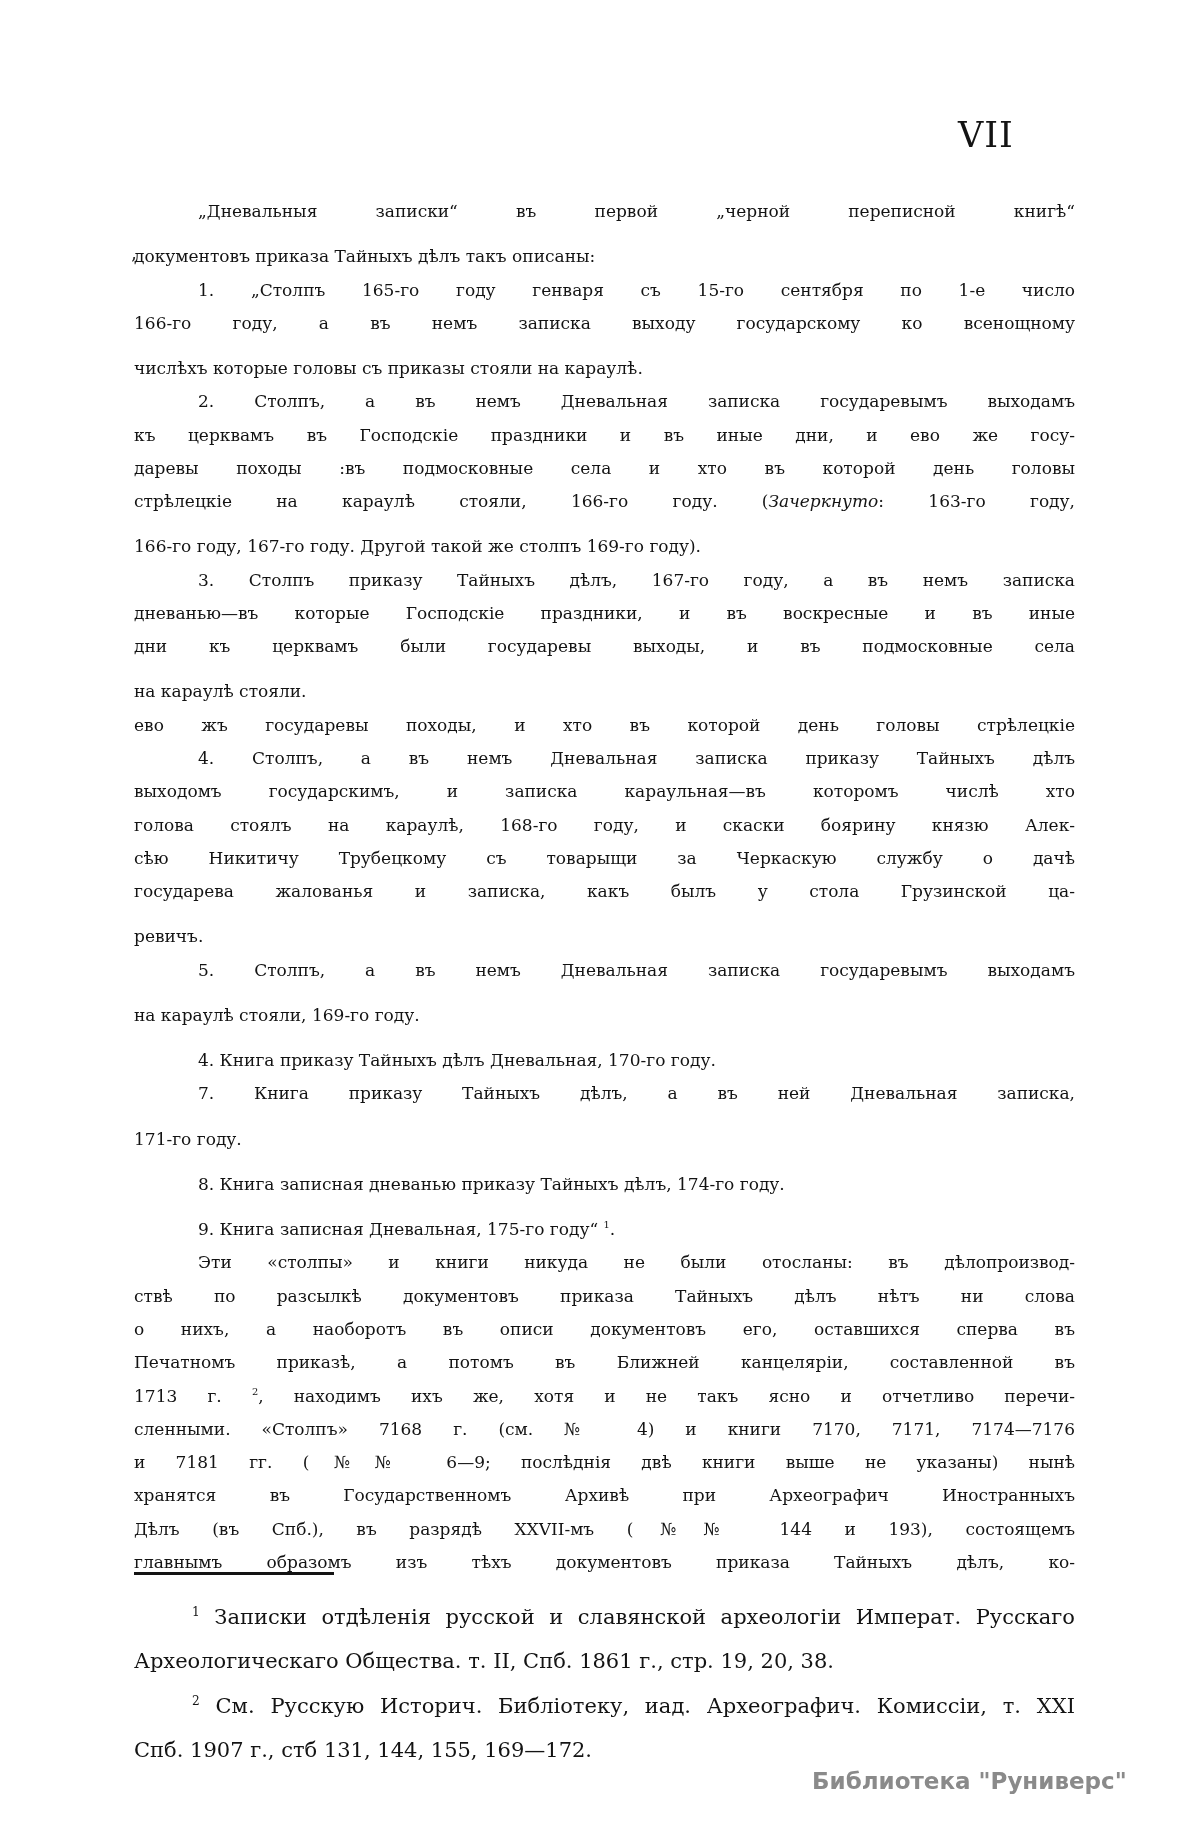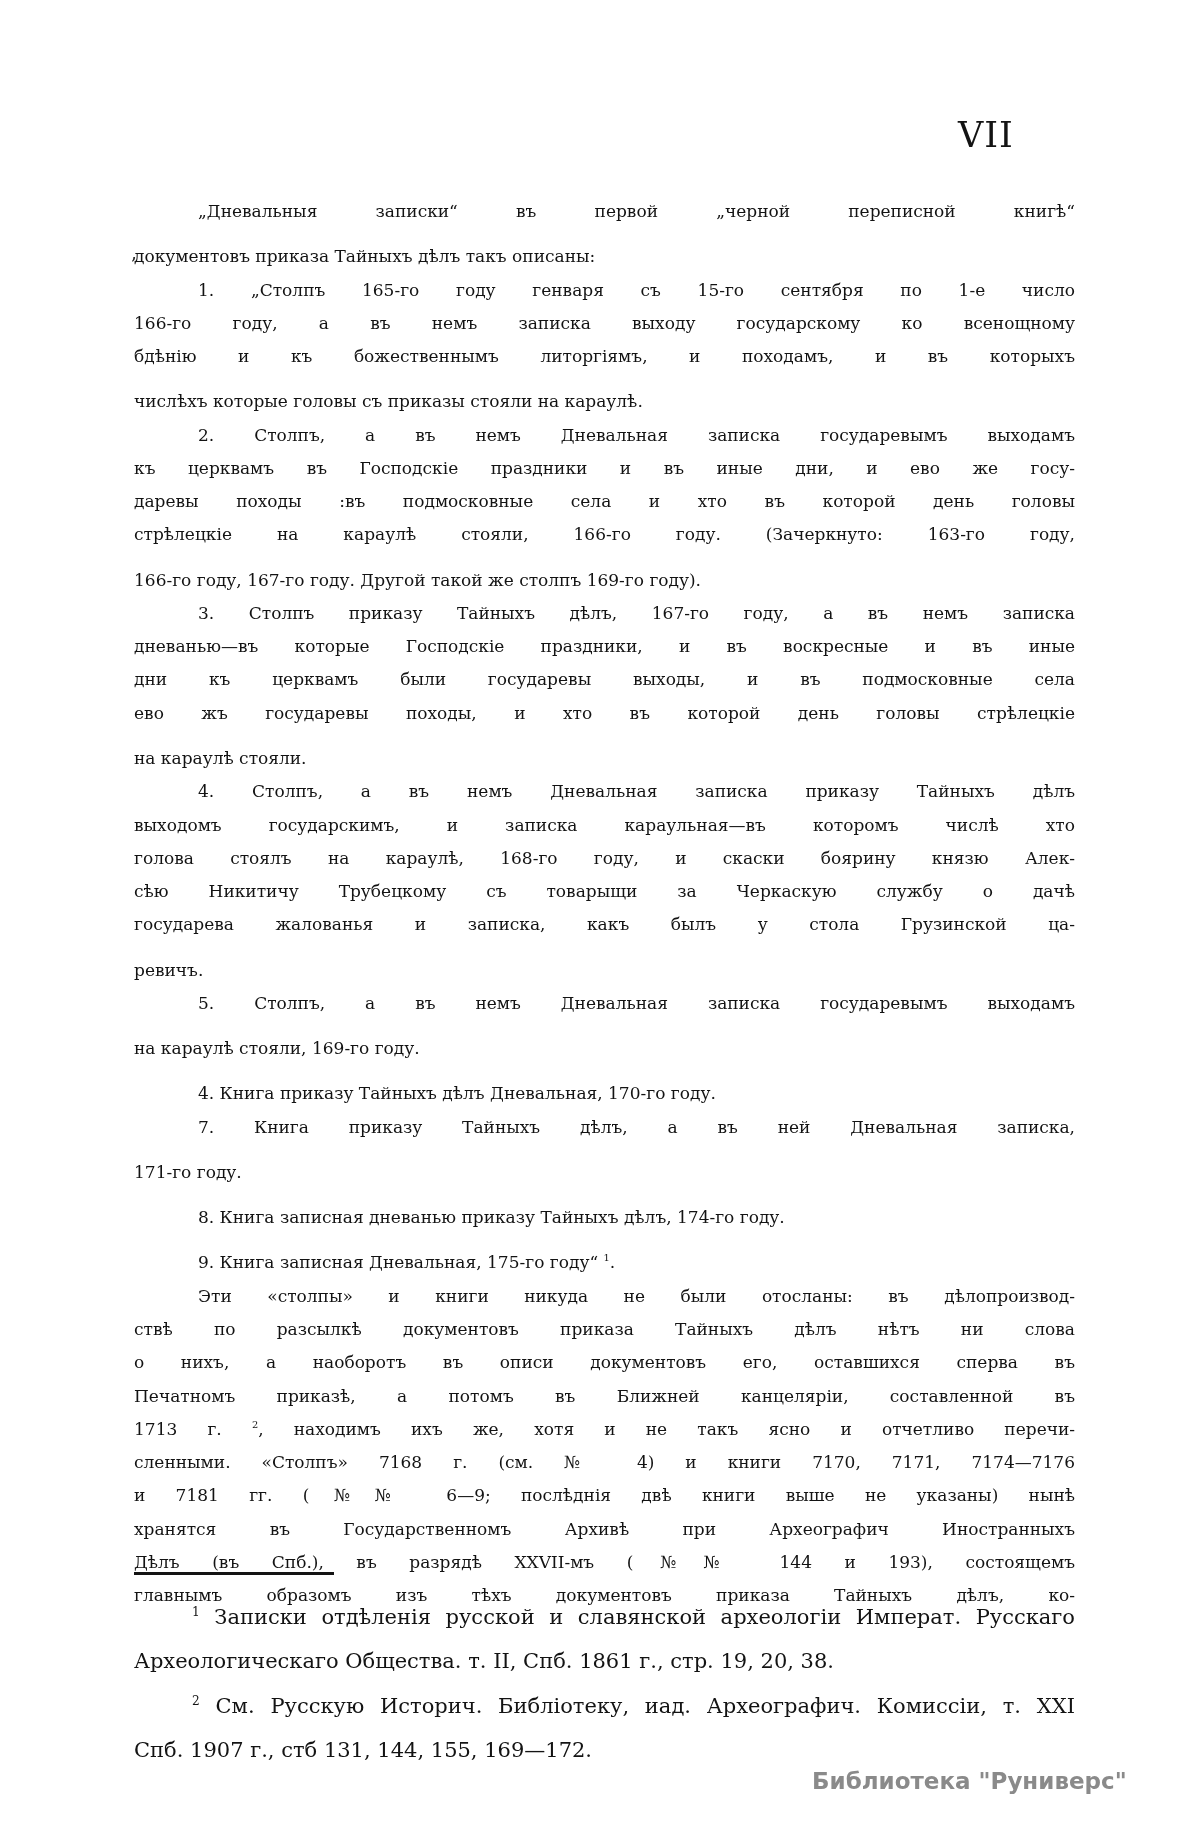--- a/index.html
+++ b/index.html
@@ -48,21 +48,21 @@
     font-size:21px;
   }
   .fline{
     height:30.3px;line-height:30.3px;
     text-align:justify;
     text-align-last:justify;
     margin-top:14px;
   }
   .fline.end{text-align-last:left;}
   .fline.ind{text-indent:58px;}
-  .it{margin-top:30px;}
+  .it{font-style:italic;margin-top:30px;}
   .sup{
     vertical-align:super;
     font-size:0.58em;
     line-height:0;
   }
   .artifact{
     position:absolute;
     left:130px;top:253px;
     font-size:19px;color:#2a2a2a;
   }
@@ -80,32 +80,31 @@
 
 <div class="folio">VII</div>
 
 <span class="artifact">ʼ</span>
 
 <div class="text-block" id="body-lines">
     <div class="bline ind"><span>„Дневальныя записки“ въ первой „черной переписной книгѣ“</span></div>
     <div class="bline end"><span>документовъ приказа Тайныхъ дѣлъ такъ описаны:</span></div>
     <div class="bline ind"><span>1. „Столпъ 165-го году генваря съ 15-го сентября по 1-е число</span></div>
     <div class="bline"><span>166-го году, а въ немъ записка выходу государскому ко всенощному</span></div>
-    <div class="bline"><span>бдѣнію и къ божественнымъ литоргіямъ, и походамъ, и въ которыхъ</span></div>
     <div class="bline end"><span>числѣхъ которые головы съ приказы стояли на караулѣ.</span></div>
     <div class="bline ind"><span>2. Столпъ, а въ немъ Дневальная записка государевымъ выходамъ</span></div>
     <div class="bline"><span>къ церквамъ въ Господскіе праздники и въ иные дни, и ево же госу-</span></div>
     <div class="bline"><span>даревы походы :въ подмосковные села и хто въ которой день головы</span></div>
     <div class="bline"><span>стрѣлецкіе на караулѣ стояли, 166-го году. (</span><span class="it">Зачеркнуто</span><span>: 163-го году,</span></div>
     <div class="bline end"><span>166-го году, 167-го году. Другой такой же столпъ 169-го году).</span></div>
     <div class="bline ind"><span>3. Столпъ приказу Тайныхъ дѣлъ, 167-го году, а въ немъ записка</span></div>
     <div class="bline"><span>дневанью—въ которые Господскіе праздники, и въ воскресные и въ иные</span></div>
     <div class="bline"><span>дни къ церквамъ были государевы выходы, и въ подмосковные села</span></div>
+    <div class="bline end"><span>на караулѣ стояли.</span></div>
     <div class="bline"><span>ево жъ государевы походы, и хто въ которой день головы стрѣлецкіе</span></div>
-    <div class="bline end"><span>на караулѣ стояли.</span></div>
     <div class="bline ind"><span>4. Столпъ, а въ немъ Дневальная записка приказу Тайныхъ дѣлъ</span></div>
     <div class="bline"><span>выходомъ государскимъ, и записка караульная—въ которомъ числѣ хто</span></div>
     <div class="bline"><span>голова стоялъ на караулѣ, 168-го году, и скаски боярину князю Алек-</span></div>
     <div class="bline"><span>сѣю Никитичу Трубецкому съ товарыщи за Черкаскую службу о дачѣ</span></div>
     <div class="bline"><span>государева жалованья и записка, какъ былъ у стола Грузинской ца-</span></div>
     <div class="bline end"><span>ревичъ.</span></div>
     <div class="bline ind"><span>5. Столпъ, а въ немъ Дневальная записка государевымъ выходамъ</span></div>
     <div class="bline end"><span>на караулѣ стояли, 169-го году.</span></div>
     <div class="bline ind end"><span>4. Книга приказу Тайныхъ дѣлъ Дневальная, 170-го году.</span></div>
     <div class="bline ind"><span>7. Книга приказу Тайныхъ дѣлъ, а въ ней Дневальная записка,</span></div>

